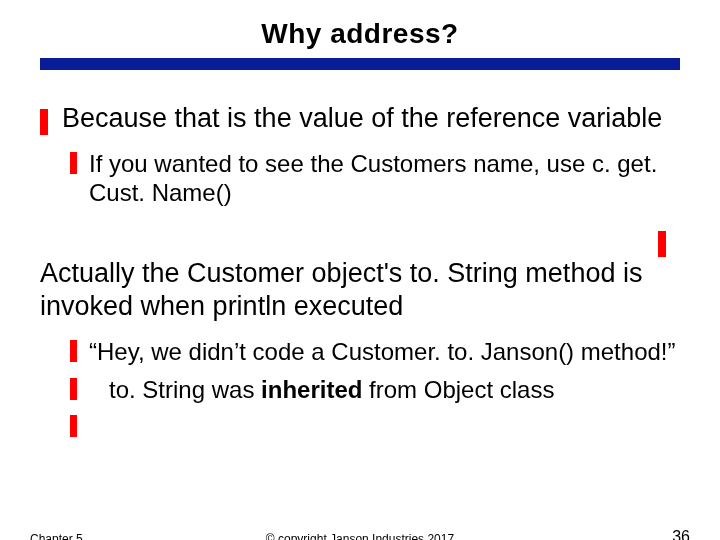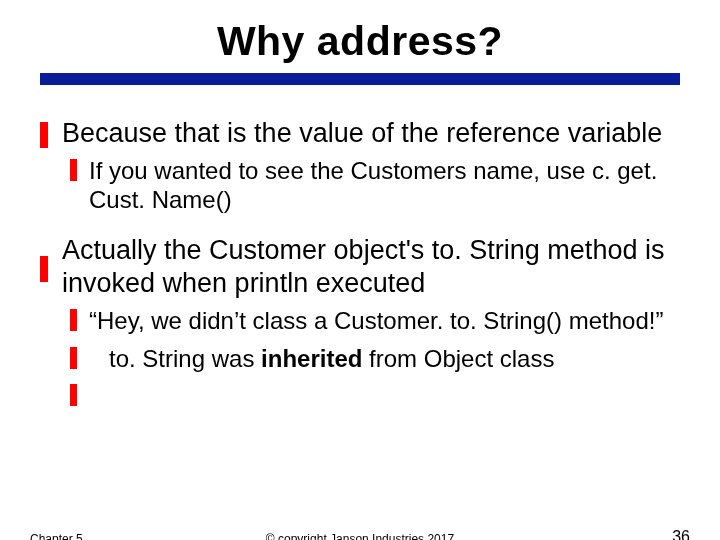--- a/index.html
+++ b/index.html
@@ -15,53 +15,53 @@
   .slide {
     position: relative;
     width: 720px;
     height: 540px;
     box-sizing: border-box;
   }
   .title {
     text-align: center;
     font-family: Arial Black, Arial, sans-serif;
     font-weight: 900;
-    font-size: 41px;
+    font-size: 28px;
     letter-spacing: 0.5px;
     margin-top: 18px;
   }
   .rule {
     margin: 8px 40px 0 40px;
     height: 12px;
     background: #0a1d99;
   }
   .content {
     padding: 20px 40px 0 40px;
   }
   .b1 {
     display: flex;
-    align-items: center;
+    align-items: flex-end;
     margin-top: 12px;
   }
   .b1 .mark {
     width: 8px;
     height: 26px;
     background: #fe0000;
     margin-top: 4px;
     margin-right: 14px;
     flex: 0 0 auto;
   }
   .b1 .text {
     font-size: 27px;
     line-height: 1.22;
   }
   .b2 {
     display: flex;
     align-items: flex-start;
-    margin-top: 6px;
+    margin-top: 14px;
     margin-left: 30px;
   }
   .b2 .mark {
     width: 7px;
     height: 22px;
     background: #fe0000;
     margin-top: 3px;
     margin-right: 12px;
     flex: 0 0 auto;
   }
@@ -112,28 +112,28 @@
     <div class="b1">
       <div class="mark"></div>
       <div class="text">Because that is the value of the reference variable</div>
     </div>
 
     <div class="b2">
       <div class="mark"></div>
       <div class="text">If you wanted to see the Customers name, use c. get. Cust. Name()</div>
     </div>
 
-    <div class="b1" style="margin-top:20px;">
+    <div class="b1" style="margin-top:20px;flex-direction:column;">
       <div class="mark"></div>
       <div class="text">Actually the Customer object's to. String method is invoked when println executed</div>
     </div>
 
     <div class="b2">
       <div class="mark"></div>
-      <div class="text">“Hey, we didn’t class a Customer. to. String() method!”</div>
+      <div class="text">“Hey, we didn’t code a Customer. to. Janson() method!”</div>
     </div>
 
     <div class="b2 tight">
       <div class="mark"></div>
       <div class="text"><span>to. String was </span><span class="bold">inherited</span><span> from Object class</span></div>
     </div>
 
     <div class="b2 tight">
       <div class="mark"></div>
     </div>

